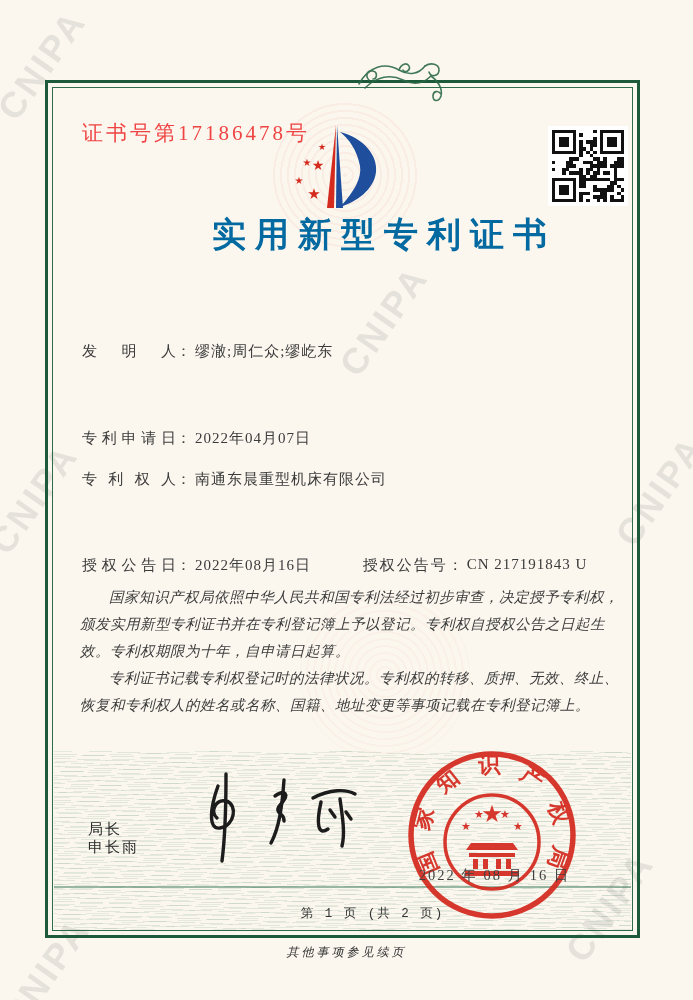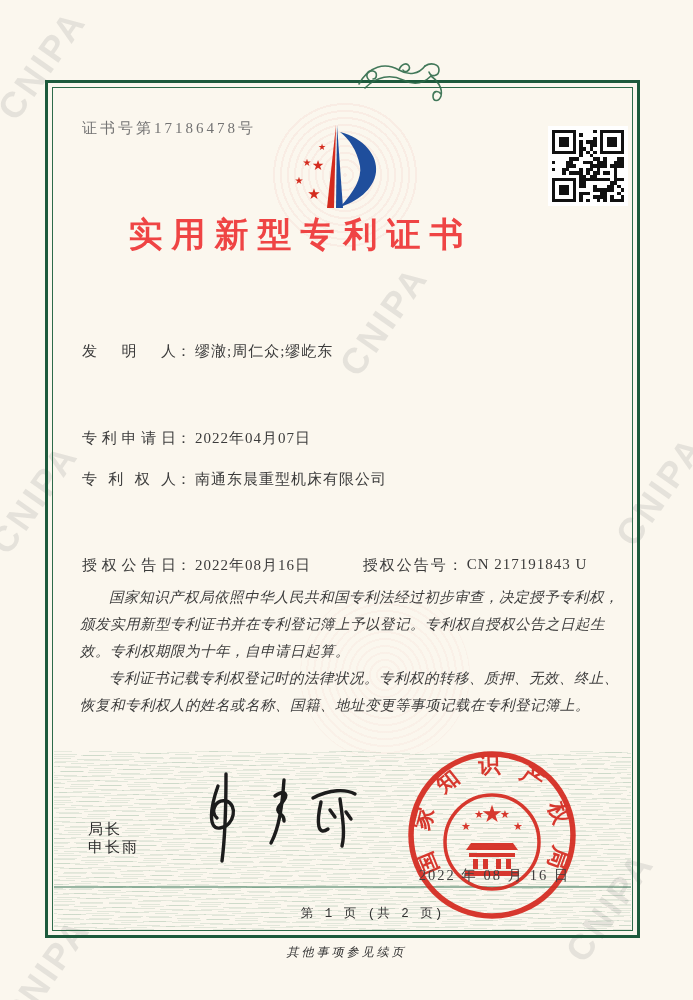--- a/index.html
+++ b/index.html
@@ -34,25 +34,25 @@
   .frame-outer{
     position:absolute;left:45px;top:80px;width:595px;height:858px;
     border:3px solid #1d5a3c;box-sizing:border-box;
   }
   .frame-inner{
     position:absolute;left:52px;top:87px;width:581px;height:844px;
     border:1px solid #2e6b4a;box-sizing:border-box;
   }
   .cert-no{
     position:absolute;left:82px;top:119px;
-    font-size:15px;letter-spacing:3px;color:#737373;
+    font-size:21px;letter-spacing:3px;color:#ef4444;
   }
   .title{
     position:absolute;left:45px;top:212px;width:511px;
-    text-align:center;font-size:34px;font-weight:bold;color:#ef4444;
+    text-align:right;font-size:34px;font-weight:bold;color:#0369a1;
     letter-spacing:9px;
   }
   .qr-wrap{position:absolute;left:548px;top:126px;width:80px;height:80px;background:#fff;}
   .qr-wrap svg{position:absolute;left:4px;top:4px;}
   .field-row{position:absolute;left:82px;font-size:15px;white-space:nowrap;color:#3b3b3b;}
   .flabel{display:inline-block;width:94px;text-align:justify;text-align-last:justify;vertical-align:top;}
   .flabel-short{display:inline-block;vertical-align:top;letter-spacing:2px;text-align:right;}
   .fcolon{display:inline-block;vertical-align:top;}
   .fvalue{display:inline-block;vertical-align:top;letter-spacing:1px;padding-left:4px;}
   .dual{display:inline-block;margin-left:48px;}

